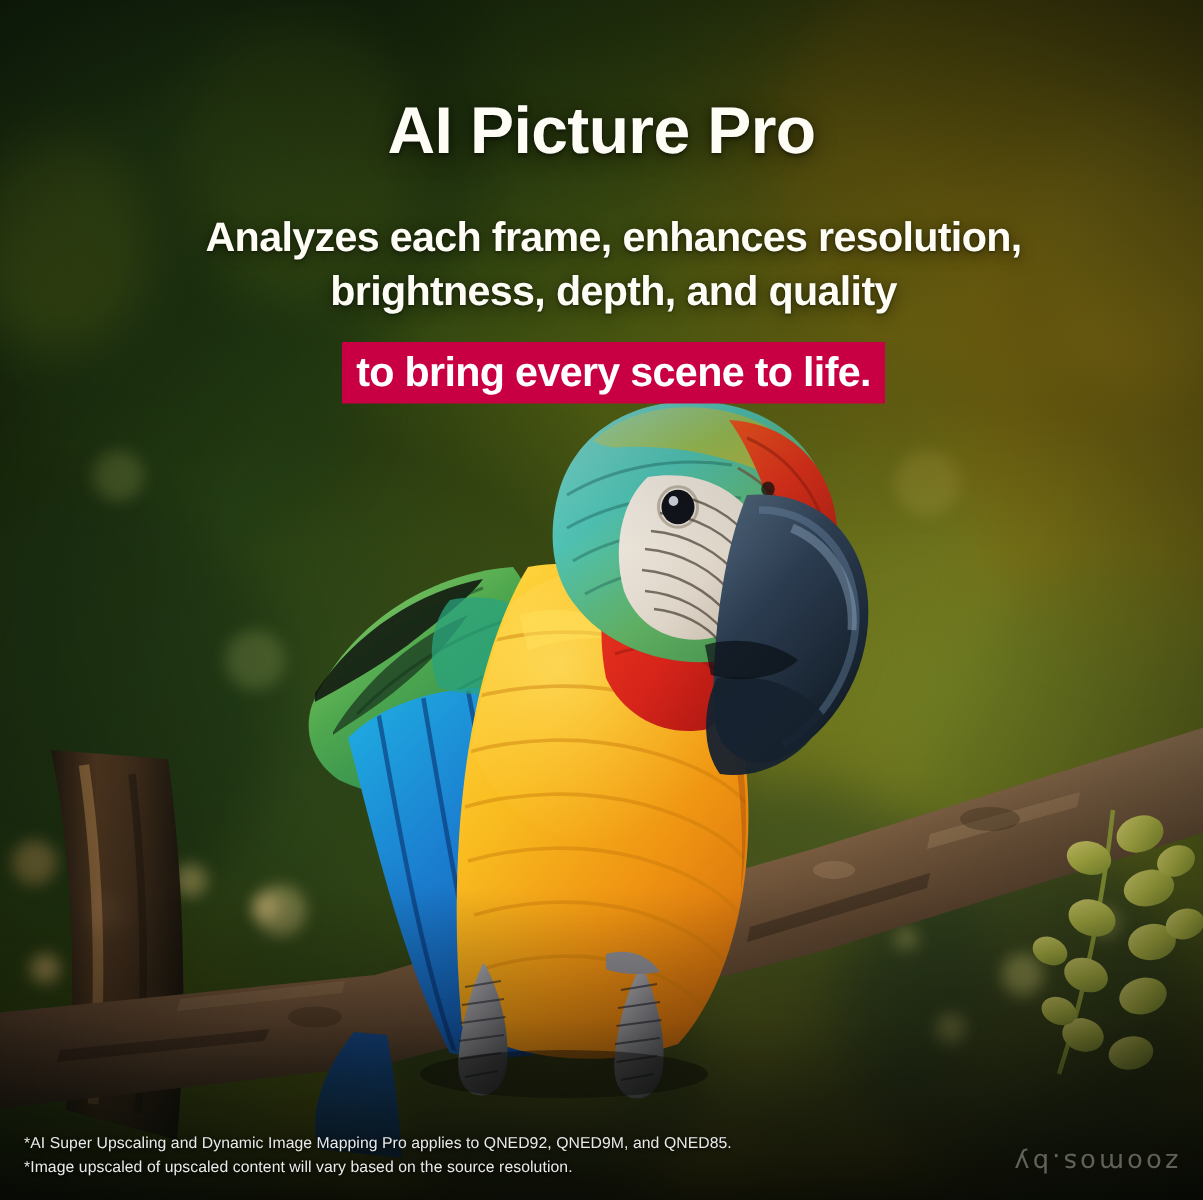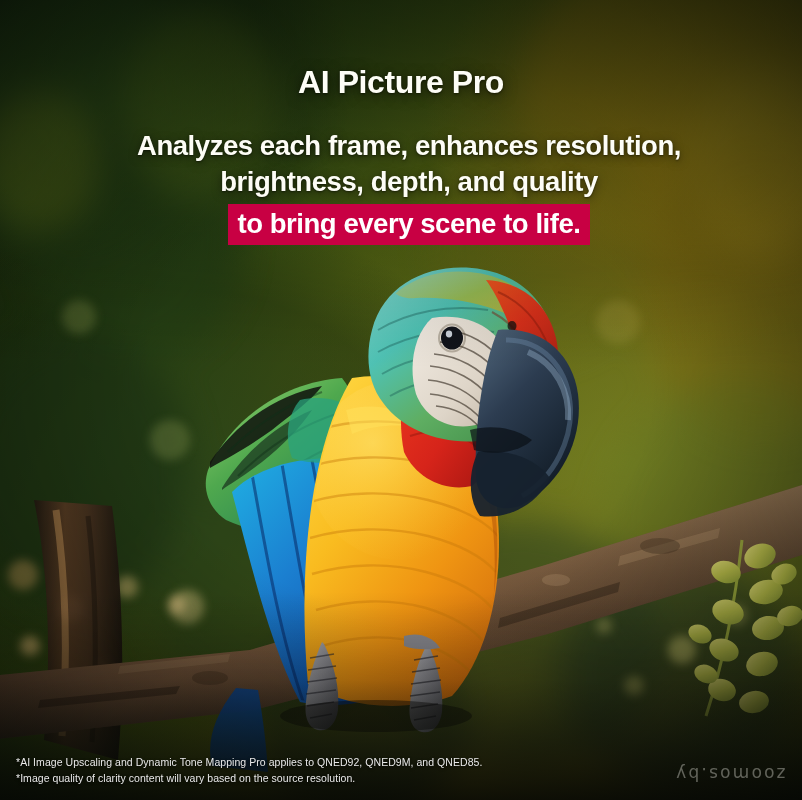--- a/index.html
+++ b/index.html
@@ -72,21 +72,21 @@
   .text-block {
     position: absolute;
     top: 66px;
     left: 0;
     width: 802px;
     text-align: center;
     z-index: 40;
   }
   .headline {
     margin: 0;
-    font-size: 32px;
+    font-size: 44px;
     line-height: 1.0;
     font-weight: bold;
     color: #fdfdf6;
     letter-spacing: -0.4px;
     text-shadow: 0 2px 14px rgba(0,0,0,0.55), 0 1px 3px rgba(0,0,0,0.5);
     text-align: center;
   }
   .sub {
     margin: 0;
     padding-top: 30px;
@@ -97,21 +97,21 @@
     letter-spacing: -0.45px;
     text-shadow: 0 2px 10px rgba(0,0,0,0.5), 0 1px 2px rgba(0,0,0,0.45);
     padding-left: 16px;
   }
   .sub-line { display: block; }
   .sub-hl {
     display: inline-block;
     background: #c80043;
     color: #ffffff;
     padding: 2px 9px 4px 9px;
-    margin-top: 4px;
+    margin-top: 16px;
     text-shadow: none;
   }
 
   
   .footer {
     position: absolute;
     left: 16px;
     bottom: 14px;
     z-index: 45;
   }
@@ -467,19 +467,19 @@
     <p class="sub">
       <span class="sub-line">Analyzes each frame, enhances resolution,</span>
       <span class="sub-line">brightness, depth, and quality</span>
       <span class="sub-line">
         <span class="sub-hl">to bring every scene to life.</span>
       </span>
     </p>
   </div>
 
   <div class="footer">
-    <div>*AI Image Upscaling and Dynamic Tone Mapping Pro applies to QNED92, QNED9M, and QNED85.</div>
-    <div>*Image quality of clarity content will vary based on the source resolution.</div>
+    <div>*AI Super Upscaling and Dynamic Image Mapping Pro applies to QNED92, QNED9M, and QNED85.</div>
+    <div>*Image upscaled of upscaled content will vary based on the source resolution.</div>
   </div>
 
   <div class="watermark">zoomos.by</div>
 
 </div>
 
 </body></html>

